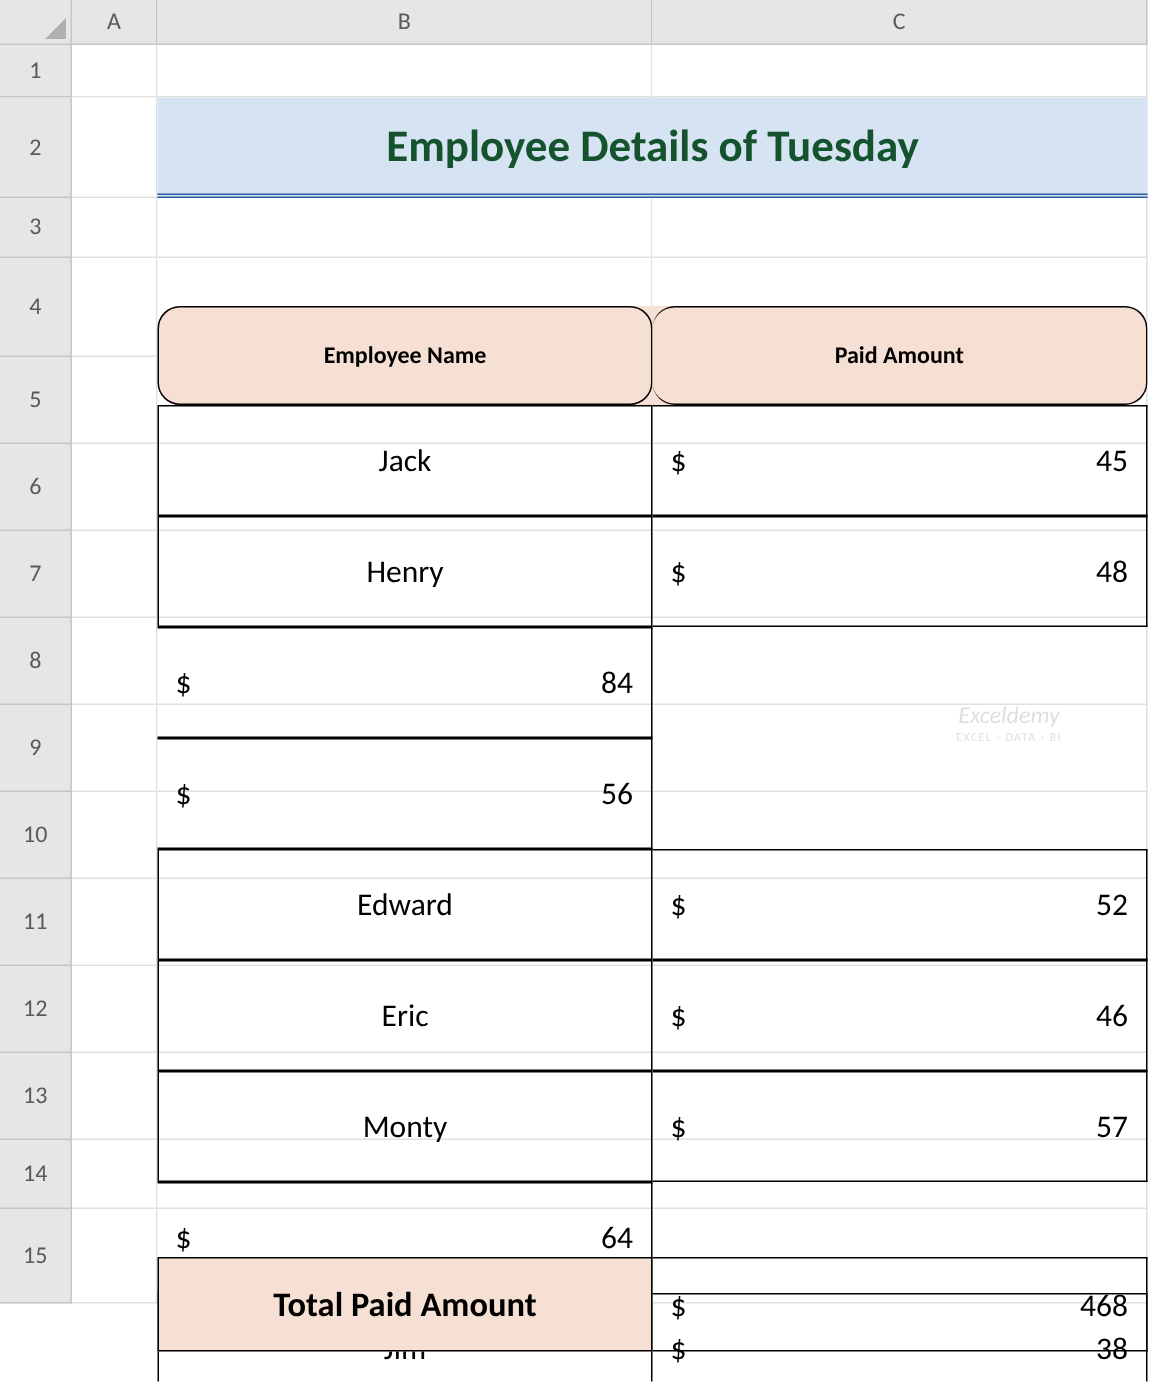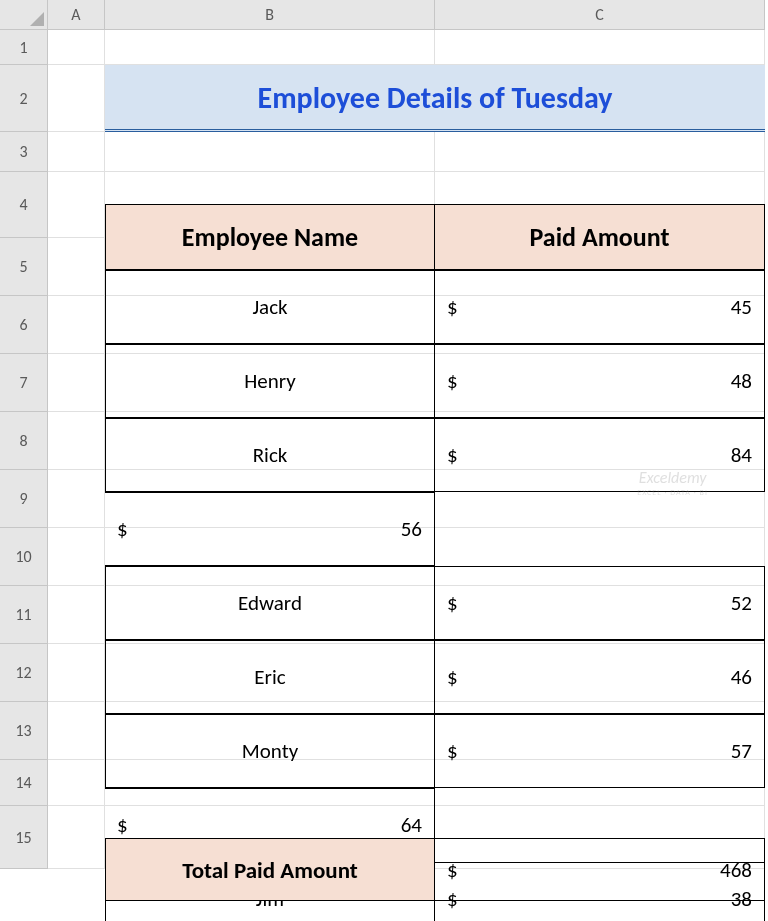--- a/index.html
+++ b/index.html
@@ -70,21 +70,21 @@
       left: 105px;
       width: 660px;
       height: 67px;
       background: #d6e3f2;
       display: flex;
       align-items: center;
       justify-content: center;
       border-bottom: 3px double #2a5e9e;
     }
     .title-text {
-      color: #1d4ed8;
+      color: #14532d;
       font-size: 30px;
       font-weight: bold;
     }
 
     .data-table {
       position: absolute;
       top: 204px;
       left: 105px;
       width: 660px;
     }
@@ -103,21 +103,22 @@
       border-left: none;
       display: flex;
       align-items: center;
       font-size: 21px;
       padding: 0 12px;
     }
     .db-header {
       height: 66px;
       background: #f6dfd3;
       font-weight: bold;
-      font-size: 26px;
+      font-size: 16px;
+      border-radius: 15px;
     }
     .db-data { height: 74px; }
     .db-data .db-cell-b { font-size: 21px; }
     .currency {
       display: flex;
       justify-content: space-between;
       width: 100%;
     }
     .dollar { }
     .amount { }
@@ -275,21 +276,20 @@
   <div class="db-row db-data">
     <div class="db-cell-b">Henry</div>
     <div class="db-cell-c">
       <div class="currency">
           <span class="dollar">$</span>
           <span class="amount">48</span>
         </div>
     </div>
   </div>
   <div class="db-row db-data">
-    <div class="db-cell-b">Rick</div>
     <div class="db-cell-c">
       <div class="currency">
           <span class="dollar">$</span>
           <span class="amount">84</span>
         </div>
     </div>
   </div>
   <div class="db-row db-data">
     <div class="db-cell-c">
       <div class="currency">

